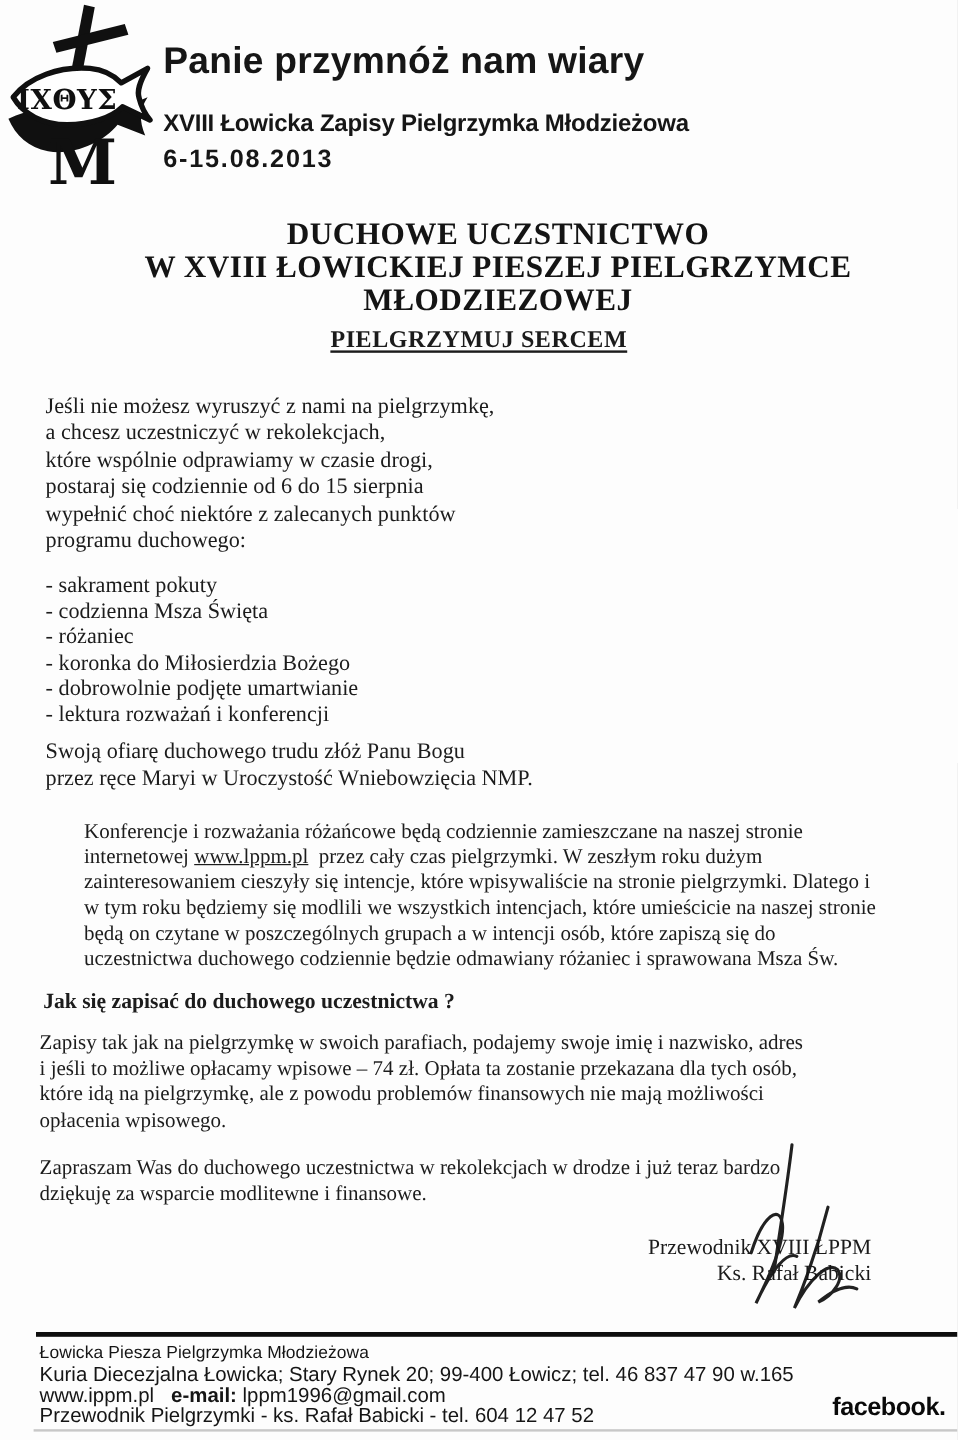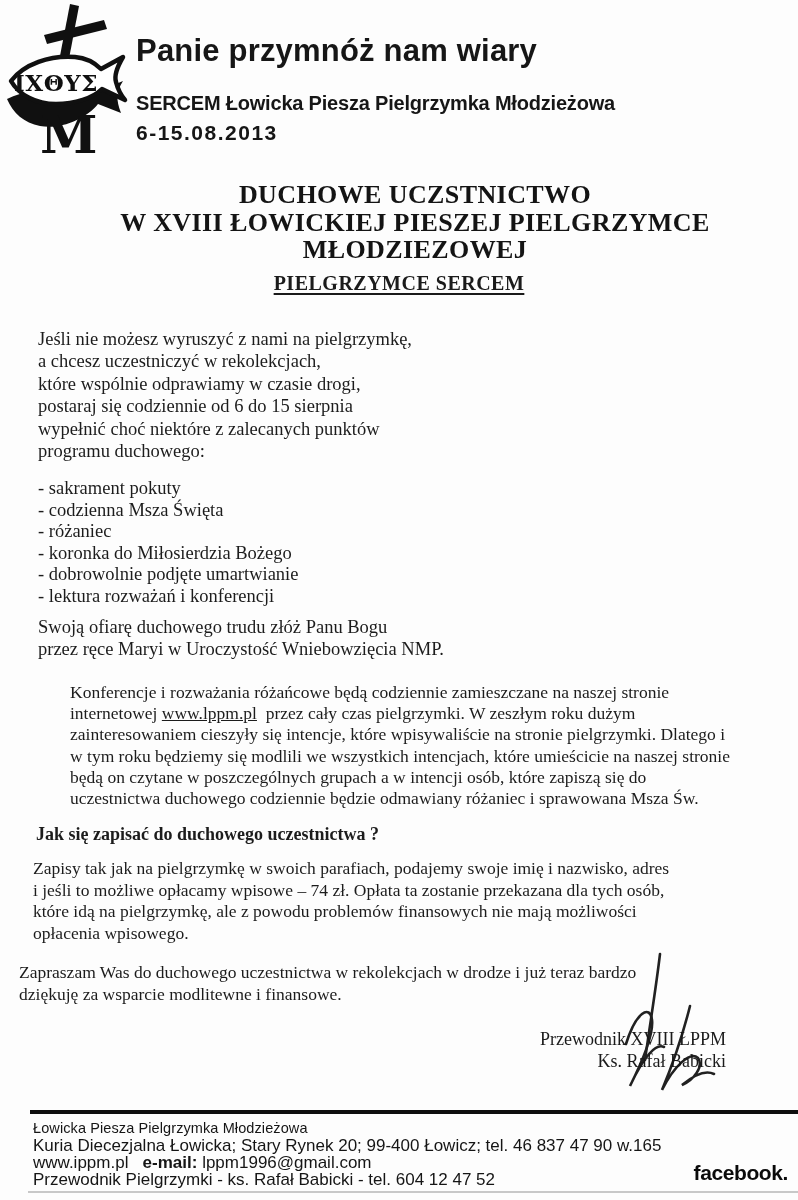--- a/index.html
+++ b/index.html
@@ -27,21 +27,21 @@
 
   
   .para{color:#1c1c1c;}
   .p-intro{left:38px;top:328px;font-size:18.5px;line-height:22.4px;}
   .p-list{left:38px;top:478px;font-size:18.5px;line-height:21.6px;}
   .p-offer{left:38px;top:616px;font-size:18.5px;line-height:22.4px;}
   .p-conf{left:33px;top:682px;font-size:17.5px;line-height:21.2px;margin-left:37px;}
   .p-conf div{white-space:pre;}
   .p-head{left:36px;top:824px;font-size:18px;font-weight:700;}
   .p-signup{left:33px;top:858px;font-size:17.5px;line-height:21.6px;}
-  .p-close{left:19px;top:961px;font-size:17.5px;line-height:22px;}
+  .p-close{left:33px;top:961px;font-size:17.5px;line-height:22px;}
   .doc-link{text-decoration:underline;}
 
   
   .sig-block{right:72px;top:1028px;text-align:right;font-size:18px;line-height:22px;}
   .sig-svg{left:598px;top:946px;pointer-events:none;}
 
   
   .divider{left:30px;top:1110px;width:768px;height:4px;background:#0e0e0e;}
   .footer{left:33px;top:1119px;font-family:"Liberation Sans",sans-serif;color:#151515;}
   .f-org{font-size:14.5px;font-weight:400;line-height:18px;letter-spacing:0.1px;}
@@ -61,28 +61,28 @@
       <path d="M64,2 L73,4 L62,62 L53,59 Z"></path>
       <path d="M38,33 L98,18 L101,27 L41,42 Z"></path>
     </g>
     <path fill="#101010" d="M1,97 C26,85 62,82 93,89 L117,79 C110,90 110,98 115,111 L92,102 C80,117 54,128 34,124 C18,121 7,111 1,97 Z"></path>
     <path fill="#ffffff" stroke="#101010" stroke-width="4.5" stroke-linejoin="round" d="M5,79 C18,62 44,53 69,55 C81,56 89,61 95,67 L117,55 C110,67 108,74 110,80 C112,88 114,92 119,98 L96,87 C87,96 69,102 50,102 C30,102 13,93 5,79 Z"></path>
     <text x="50" y="89" text-anchor="middle" font-family="DejaVu Serif, serif" font-weight="bold" font-size="23" letter-spacing="0.5" fill="#101010">ΙΧΘΥΣ</text>
     <text x="34" y="151" font-family="DejaVu Serif, serif" font-weight="bold" font-size="52" fill="#101010">M</text>
   </svg>
 
   <div class="abs motto">Panie przymnóż nam wiary</div>
-  <div class="abs event">SERCEM Łowicka Piesza Pielgrzymka Młodzieżowa</div>
+  <div class="abs event">XVIII Łowicka Zapisy Pielgrzymka Młodzieżowa</div>
   <div class="abs dates">6-15.08.2013</div>
 
   <div class="abs title-block lines">DUCHOWE UCZSTNICTWO
 W XVIII ŁOWICKIEJ PIESZEJ PIELGRZYMCE
 MŁODZIEZOWEJ</div>
   <div class="abs subtitle">
-    <span>PIELGRZYMCE SERCEM</span>
+    <span>PIELGRZYMUJ SERCEM</span>
   </div>
 
   <div class="abs para p-intro lines">Jeśli nie możesz wyruszyć z nami na pielgrzymkę,
 a chcesz uczestniczyć w rekolekcjach,
 które wspólnie odprawiamy w czasie drogi,
 postaraj się codziennie od 6 do 15 sierpnia
 wypełnić choć niektóre z zalecanych punktów
 programu duchowego:</div>
   <div class="abs para p-list lines">- sakrament pokuty
 - codzienna Msza Święta

